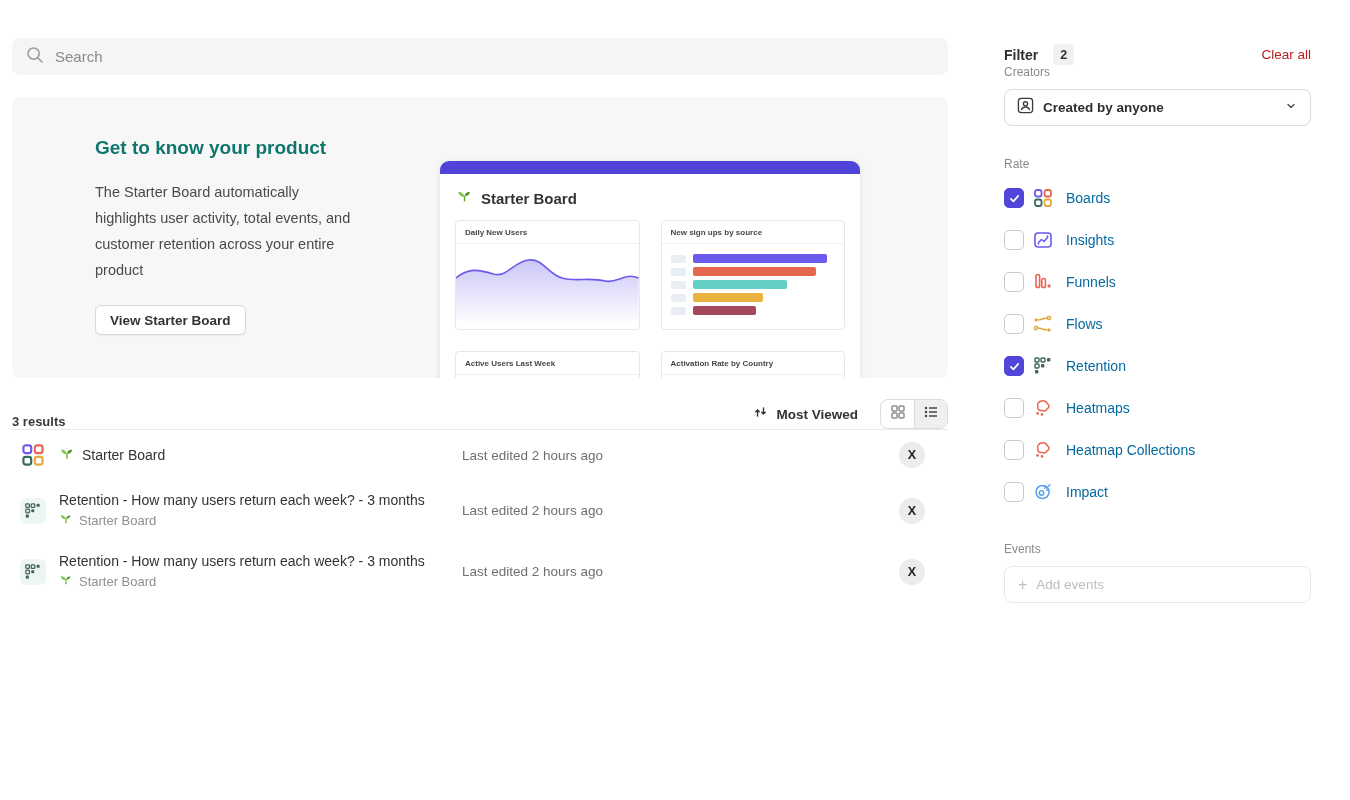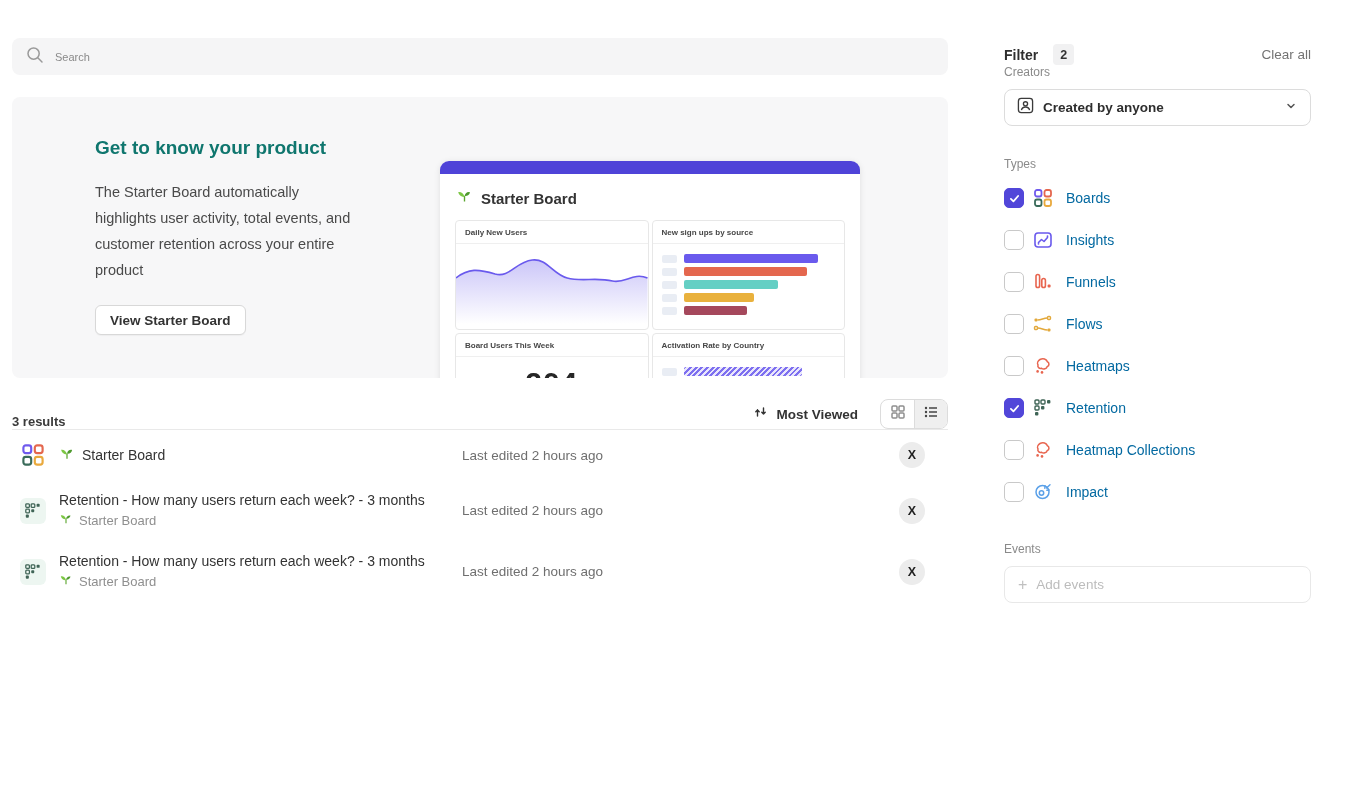--- a/index.html
+++ b/index.html
@@ -3,41 +3,41 @@
 <meta charset="utf-8">
 <style>
   * { margin:0; padding:0; box-sizing:border-box; }
   html,body { width:1350px; height:800px; background:#fff; overflow:hidden;
     font-family:"Liberation Sans", sans-serif; color:#2e2e2e; }
   .main { position:absolute; left:12px; top:0; width:936px; }
 
   
   .searchbar { margin-top:38px; height:37px; background:#f5f5f6; border-radius:8px;
     display:flex; align-items:center; padding:0 13px; gap:10px; }
-  .searchbar input { border:none; outline:none; background:transparent; font-size:11px;
+  .searchbar input { border:none; outline:none; background:transparent; font-size:15px;
     color:#444; width:100%; font-family:inherit; }
   .searchbar input::placeholder { color:#8a8a8a; }
 
   
   .promo { margin-top:22px; height:281px; background:#f7f7f8; border-radius:8px;
     position:relative; overflow:hidden; }
   .promo-text { position:absolute; left:83px; top:40px; width:270px; }
   .promo-title { font-size:19px; font-weight:700; color:#0f766e; }
   .promo-desc { margin-top:20px; font-size:14.5px; line-height:26px; color:#4a4a4a; width:258px; }
   .promo-btn { margin-top:22px; height:30px; padding:0 14px; background:#fff;
     border:1px solid #d8d8d8; border-radius:6px; font-size:13.5px; font-weight:700;
     color:#333; cursor:pointer; box-shadow:0 1px 1px rgba(0,0,0,.04); font-family:inherit; }
 
   
   .board { position:absolute; left:428px; top:64px; width:420px; height:320px;
     background:#fff; border-radius:9px 9px 0 0; box-shadow:0 1px 6px rgba(0,0,0,.10); }
   .board-topbar { height:13px; background:#4f43d8; border-radius:9px 9px 0 0; }
   .board-titlerow { display:flex; align-items:center; gap:8px; padding:14px 16px 11px; }
   .board-title { font-size:15px; font-weight:700; color:#333; }
-  .board-grid { display:grid; grid-template-columns:1fr 1fr; gap:3px; padding:0 15px; }
+  .board-grid { display:grid; grid-template-columns:1fr 1fr; gap:21px; padding:0 15px; }
   .panel { background:#fff; border:1px solid #e7e7e7; border-radius:4px; height:110px; overflow:hidden; }
   .panel-label { font-size:8px; font-weight:700; color:#474747; padding:7px 9px 6px;
     border-bottom:1px solid #efefef; }
   .areachart { display:block; width:100%; height:80px; }
   .bars { padding:10px 9px 0; }
   .bar-row { display:flex; align-items:center; gap:7px; margin-bottom:4px; }
   .bar-tag { width:15px; height:8px; background:#e9edf4; border-radius:2px; flex:none; }
   .bar { height:9px; border-radius:2px; }
   .bignum { font-size:30px; font-weight:800; color:#262626; text-align:center; padding-top:9px;
     letter-spacing:1px; }
@@ -70,21 +70,21 @@
     background:#ececec; display:flex; align-items:center; justify-content:center;
     font-size:12.5px; font-weight:800; color:#1f1f1f; cursor:pointer; }
 
   
   .sidebar { position:absolute; left:1004px; top:0; width:307px; }
   .filter-head { margin-top:44px; display:flex; align-items:center; }
   .filter-title { font-size:14px; font-weight:700; color:#2e2e2e; }
   .filter-badge { margin-left:15px; min-width:21px; height:21px; padding:0 5px; background:#f1f1f2;
     border-radius:4px; font-size:12.5px; font-weight:700; color:#333;
     display:flex; align-items:center; justify-content:center; }
-  .clear-all { margin-left:auto; font-size:13.5px; color:#737373; cursor:pointer; }
+  .clear-all { margin-left:auto; font-size:13.5px; color:#b91c1c; cursor:pointer; }
   .section-label { font-size:12px; color:#8a8a8a; }
   .creators-label { }
   .dropdown { margin-top:10px; height:37px; border:1px solid #dcdcdc; border-radius:8px;
     display:flex; align-items:center; gap:9px; padding:0 12px; cursor:pointer; background:#fff; }
   .dropdown-value { font-size:13.5px; font-weight:700; color:#2e2e2e; }
   .dropdown .chev { margin-left:auto; }
   .types-label { margin-top:31px; }
   .typelist { margin-top:6px; }
   .typerow { height:42px; display:flex; align-items:center; cursor:pointer; }
   .cb { width:20px; height:20px; border-radius:5px; border:1.5px solid #c9c9c9; background:#fff;
@@ -188,21 +188,21 @@
                 <span class="bar-tag"></span>
                 <span class="bar" style="width:70px;background:#e9b13d"></span>
               </div>
             <div class="bar-row">
                 <span class="bar-tag"></span>
                 <span class="bar" style="width:63px;background:#a5485c"></span>
               </div>
           </div>
         </div>
         <div class="panel">
-          <div class="panel-label">Board Users This Week</div>
+          <div class="panel-label">Active Users Last Week</div>
           <div class="bignum">204</div>
         </div>
         <div class="panel">
           <div class="panel-label">Activation Rate by Country</div>
           <div class="bars">
             <div class="bar-row">
                 <span class="bar-tag"></span>
                 <span class="hatch"></span>
               </div>
 
@@ -338,21 +338,21 @@
       </svg>
     </span>
     <span class="dropdown-value">Created by anyone</span>
     <span class="chev">
       <svg width="14" height="14" viewBox="0 0 14 14">
         <polyline points="4,5.5 7,8.5 10,5.5" fill="none" stroke="#555" stroke-width="1.5" stroke-linecap="round" stroke-linejoin="round"></polyline>
       </svg>
     </span>
   </div>
 
-  <div class="section-label types-label">Types</div>
+  <div class="section-label types-label">Rate</div>
 
   <div class="typelist">
 
     <div class="typerow checked">
       <span class="cb">
         <svg width="13" height="13" viewBox="0 0 18 18">
             <polyline points="4,9.5 7.5,13 14,5.5" fill="none" stroke="#fff" stroke-width="2.4" stroke-linecap="round" stroke-linejoin="round"></polyline>
           </svg>
       </span>
       <span class="type-icon">
@@ -396,32 +396,20 @@
           <path d="M4.5 6 C9 6 10 4 14.5 4" fill="none" stroke="#e3a93c" stroke-width="1.6"></path>
           <rect x="14.5" y="2.5" width="3" height="3" rx="1" fill="none" stroke="#e3a93c" stroke-width="1.4"></rect>
           <rect x="1.5" y="12.5" width="3" height="3" rx="1" fill="none" stroke="#e3a93c" stroke-width="1.4"></rect>
           <path d="M4.5 14 C9 14 10 16 14.5 16" fill="none" stroke="#e3a93c" stroke-width="1.6"></path>
           <rect x="14.5" y="14.5" width="3" height="3" rx="1" fill="#e3a93c"></rect>
         </svg>
       </span>
       <span class="type-label">Flows</span>
     </div>
 
-    <div class="typerow">
-      <span class="cb"></span>
-      <span class="type-icon">
-        <svg width="20" height="20" viewBox="0 0 20 20">
-          <path d="M7 3.5 C10 1.8 13.6 3 14.4 5.8 C16.4 6.6 16.6 9.6 14.2 10.6 C13.8 12.8 10.4 13.6 8.6 12.3 C6.2 13 4.2 11 5 9 C3.8 7 5.2 4.6 7 3.5 Z" fill="none" stroke="#e8654f" stroke-width="1.5"></path>
-          <circle cx="4.6" cy="15.4" r="1.3" fill="#e8654f"></circle>
-          <circle cx="9" cy="16.4" r="1.3" fill="#e8654f"></circle>
-        </svg>
-      </span>
-      <span class="type-label">Heatmaps</span>
-    </div>
-
     <div class="typerow checked">
       <span class="cb">
         <svg width="13" height="13" viewBox="0 0 18 18">
             <polyline points="4,9.5 7.5,13 14,5.5" fill="none" stroke="#fff" stroke-width="2.4" stroke-linecap="round" stroke-linejoin="round"></polyline>
           </svg>
       </span>
       <span class="type-icon">
         <svg width="20" height="20" viewBox="0 0 20 20">
             <use href="#retentiongrid"></use>
           </svg>
@@ -431,20 +419,32 @@
 
     <div class="typerow">
       <span class="cb"></span>
       <span class="type-icon">
         <svg width="20" height="20" viewBox="0 0 20 20">
           <path d="M7 3.5 C10 1.8 13.6 3 14.4 5.8 C16.4 6.6 16.6 9.6 14.2 10.6 C13.8 12.8 10.4 13.6 8.6 12.3 C6.2 13 4.2 11 5 9 C3.8 7 5.2 4.6 7 3.5 Z" fill="none" stroke="#e8654f" stroke-width="1.5"></path>
           <circle cx="4.6" cy="15.4" r="1.3" fill="#e8654f"></circle>
           <circle cx="9" cy="16.4" r="1.3" fill="#e8654f"></circle>
         </svg>
       </span>
+      <span class="type-label">Heatmaps</span>
+    </div>
+
+    <div class="typerow">
+      <span class="cb"></span>
+      <span class="type-icon">
+        <svg width="20" height="20" viewBox="0 0 20 20">
+          <path d="M7 3.5 C10 1.8 13.6 3 14.4 5.8 C16.4 6.6 16.6 9.6 14.2 10.6 C13.8 12.8 10.4 13.6 8.6 12.3 C6.2 13 4.2 11 5 9 C3.8 7 5.2 4.6 7 3.5 Z" fill="none" stroke="#e8654f" stroke-width="1.5"></path>
+          <circle cx="4.6" cy="15.4" r="1.3" fill="#e8654f"></circle>
+          <circle cx="9" cy="16.4" r="1.3" fill="#e8654f"></circle>
+        </svg>
+      </span>
       <span class="type-label">Heatmap Collections</span>
     </div>
 
     <div class="typerow">
       <span class="cb"></span>
       <span class="type-icon">
         <svg width="20" height="20" viewBox="0 0 20 20">
           <circle cx="9.5" cy="10" r="6.5" fill="none" stroke="#5aa0e8" stroke-width="1.5"></circle>
           <circle cx="8.5" cy="11" r="2.2" fill="none" stroke="#5aa0e8" stroke-width="1.5"></circle>
           <path d="M13.5 6 L17 2.8 M13.8 8.2 L16.2 8 M11.8 6.2 L12 3.8" fill="none" stroke="#5aa0e8" stroke-width="1.4" stroke-linecap="round"></path>

